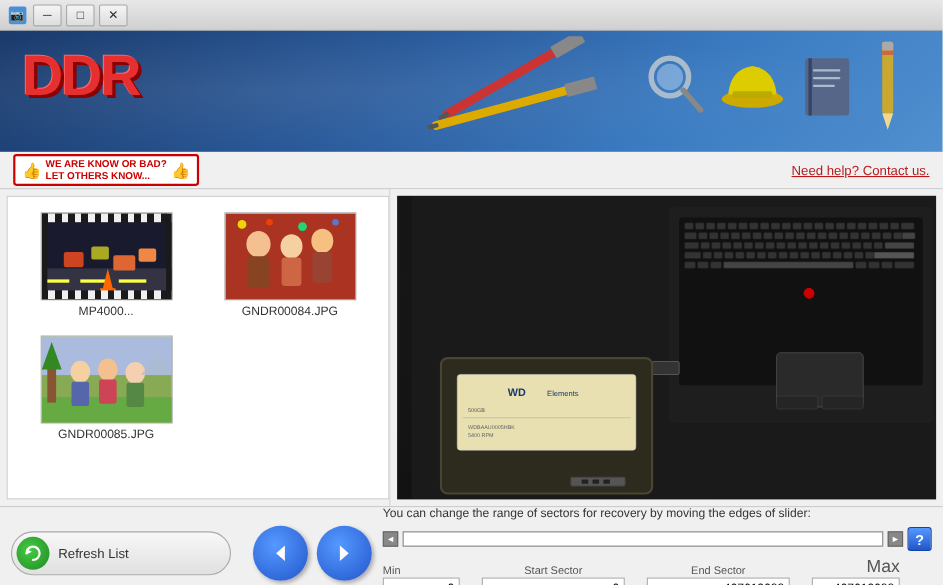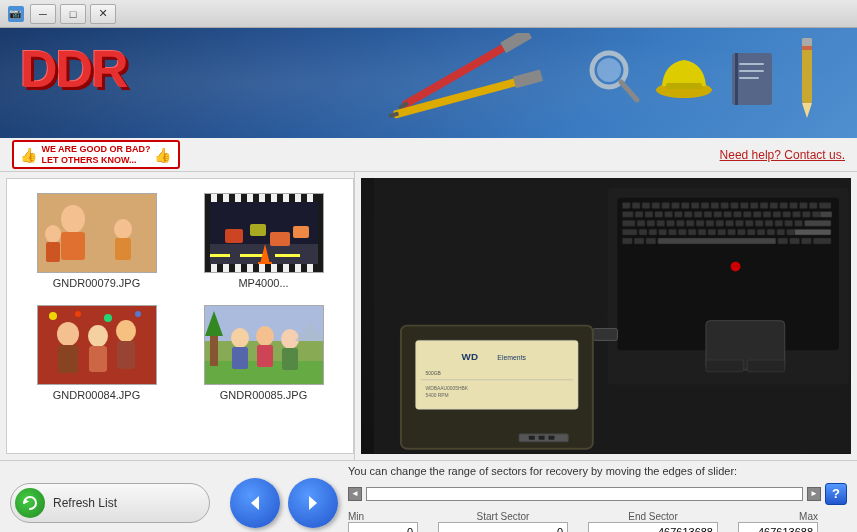--- a/index.html
+++ b/index.html
@@ -436,54 +436,33 @@
       <rect x="10" y="5" width="10" height="8" rx="2" fill="#aaa"></rect>
       <rect x="10" y="13" width="10" height="4" fill="#cc6644"></rect>
     </svg>
   </div>
 </div>
 
 <div class="top-bar">
   <div class="feedback-badge">
     <span class="feedback-icon">👍</span>
     <div>
-      <div class="feedback-text">WE ARE GOOD OR BAD?</div>
+      <div class="feedback-text">WE ARE KNOW OR BAD?</div>
       <div class="feedback-text">LET OTHERS KNOW...</div>
     </div>
     <span class="feedback-icon">👍</span>
   </div>
   <span class="help-link">Need help? Contact us.</span>
 </div>
 
 <div class="content-area">
 
   <div class="left-panel">
     <div class="file-grid">
 
-      <div class="file-item">
-        <div class="file-thumbnail">
-          <div class="thumb-family">
-
-            <svg width="120" height="80" viewBox="0 0 120 80" style="position:absolute;top:0;left:0;">
-
-              <rect width="120" height="80" fill="#d4a870"></rect>
-
-              <ellipse cx="35" cy="25" rx="12" ry="14" fill="#f5c090"></ellipse>
-              <rect x="23" y="38" width="24" height="28" rx="3" fill="#e07030"></rect>
-
-              <ellipse cx="15" cy="40" rx="8" ry="9" fill="#f5c090"></ellipse>
-              <rect x="8" y="48" width="14" height="20" rx="2" fill="#cc5522"></rect>
-
-              <ellipse cx="85" cy="35" rx="9" ry="10" fill="#f5c090"></ellipse>
-              <rect x="77" y="44" width="16" height="22" rx="2" fill="#dd8833"></rect>
-            </svg>
-          </div>
-        </div>
-        <span class="file-name">GNDR00079.JPG</span>
-      </div>
 
       <div class="file-item">
         <div class="file-thumbnail">
           <div class="thumb-traffic">
             <svg width="120" height="80" viewBox="0 0 120 80" style="position:absolute;top:0;left:0;">
 
               <rect width="120" height="80" fill="#1a1a2e"></rect>
 
               <rect x="0" y="50" width="120" height="30" fill="#333344"></rect>
 
@@ -741,18 +720,18 @@
       </div>
       <div style="display:flex;flex-direction:column;align-items:center;margin-left:20px;">
         <span style="font-size:10px;color:#555;">Start Sector</span>
         <input type="text" class="sector-field sector-field-wide" value="0" style="">
       </div>
       <div style="display:flex;flex-direction:column;align-items:center;margin-left:20px;">
         <span style="font-size:10px;color:#555;">End Sector</span>
         <input type="text" class="sector-field sector-field-wide" value="-467613688" style="">
       </div>
       <div style="display:flex;flex-direction:column;align-items:flex-end;margin-left:20px;">
-        <span style="font-size:10px;color:#555;">Max</span>
+        <span style="font-size:16px;color:#555;">Max</span>
         <input type="text" class="sector-field" style="width: 80px;" value="467613688">
       </div>
     </div>
   </div>
 </div>
 
 </body></html>

